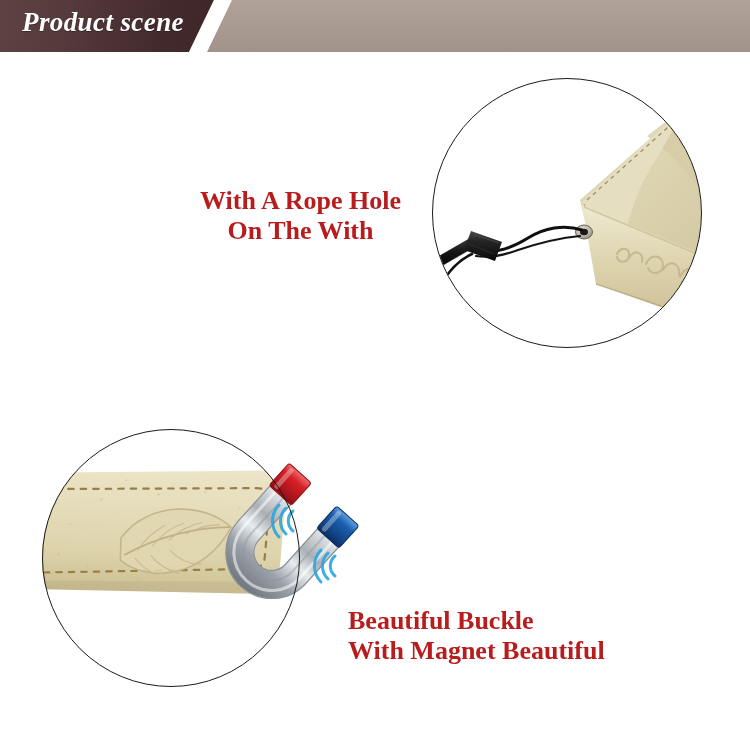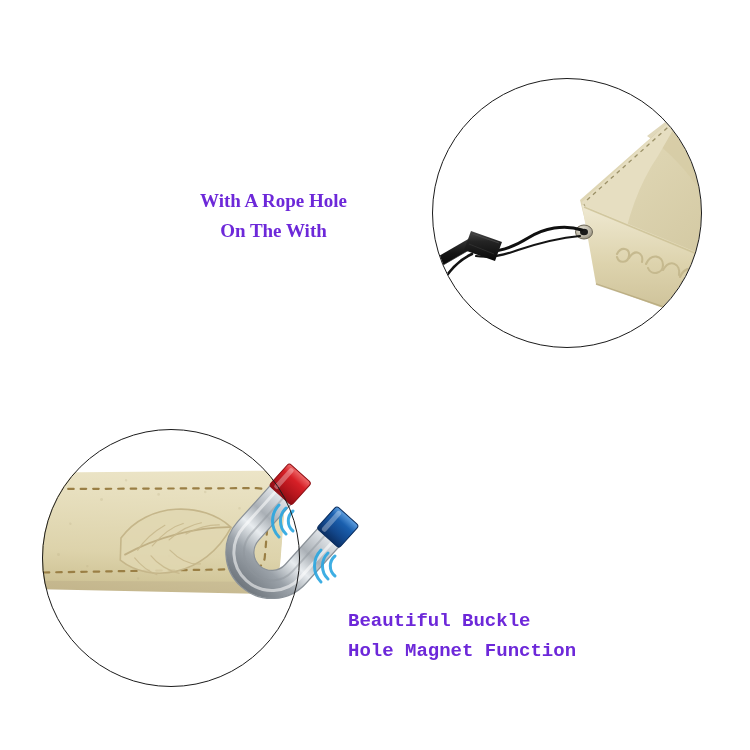--- a/index.html
+++ b/index.html
@@ -69,38 +69,37 @@
     font-size: 27px;
     letter-spacing: 0.4px;
     color: #ffffff;
     white-space: nowrap;
     text-shadow: 0 1px 1px rgba(0,0,0,0.35);
   }
 
   
   .caption {
     position: absolute;
-    color: #6d28d9;
+    color: #b91c1c;
     font-family: "Liberation Serif", "DejaVu Serif", serif;
     font-weight: bold;
-    font-size: 19px;
+    font-size: 26px;
     line-height: 30px;
     white-space: nowrap;
   }
   #caption-rope {
     left: 200px;
     top: 186px;
     text-align: center;
   }
   #caption-rope .cap-line2 { display: block; }
   #caption-buckle {
     left: 348px;
     top: 606px;
     text-align: left;
-    font-family: Liberation Mono, monospace;
   }
   #caption-buckle .cap-line2 { display: block; }
 
   
   .circle-ring {
     position: absolute;
     border-radius: 50%;
     border: 1.6px solid #1b1b1b;
     box-sizing: border-box;
     background: transparent;
@@ -138,20 +137,26 @@
     overflow: visible;
   }
 
   svg { display: block; overflow: visible; }
 </style>
 </head>
 <body>
 
 <div id="stage">
 
+  <div class="banner">
+    <div class="banner-taupe"></div>
+    <div class="banner-dark"></div>
+    <div class="banner-slash"></div>
+    <div class="banner-title">Product scene</div>
+  </div>
 
   <div id="photo-top">
     <svg width="318" height="272" viewBox="0 0 318 272">
       <defs>
         <clipPath id="clipTopCircle">
           <circle cx="135" cy="135" r="134"></circle>
         </clipPath>
         <linearGradient id="leatherTop" x1="0" y1="0" x2="0.6" y2="1">
           <stop offset="0%" stop-color="#e4dcbd"></stop>
           <stop offset="40%" stop-color="#ddd4b1"></stop>
@@ -350,16 +355,16 @@
   </div>
   <div class="circle-ring" id="circle-bottom"></div>
 
   <div class="caption" id="caption-rope">
     <span class="cap-line1">With A Rope Hole</span>
     <span class="cap-line2">On The With</span>
   </div>
 
   <div class="caption" id="caption-buckle">
     <span class="cap-line1">Beautiful Buckle</span>
-    <span class="cap-line2">Hole Magnet Function</span>
+    <span class="cap-line2">With Magnet Beautiful</span>
   </div>
 
 </div>
 
 </body></html>

